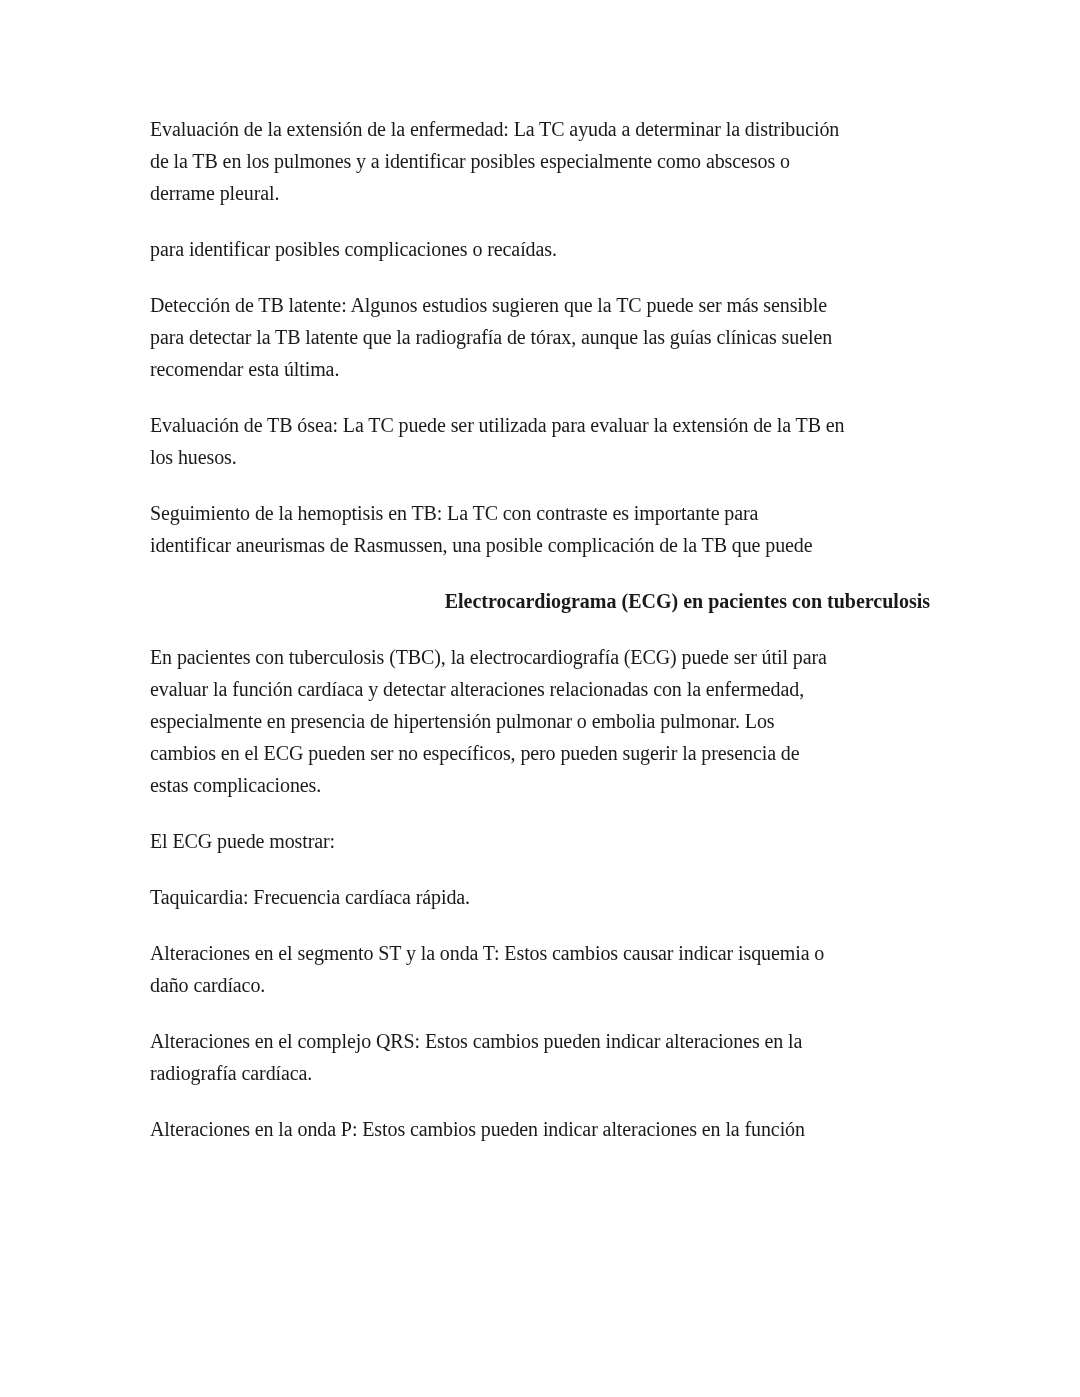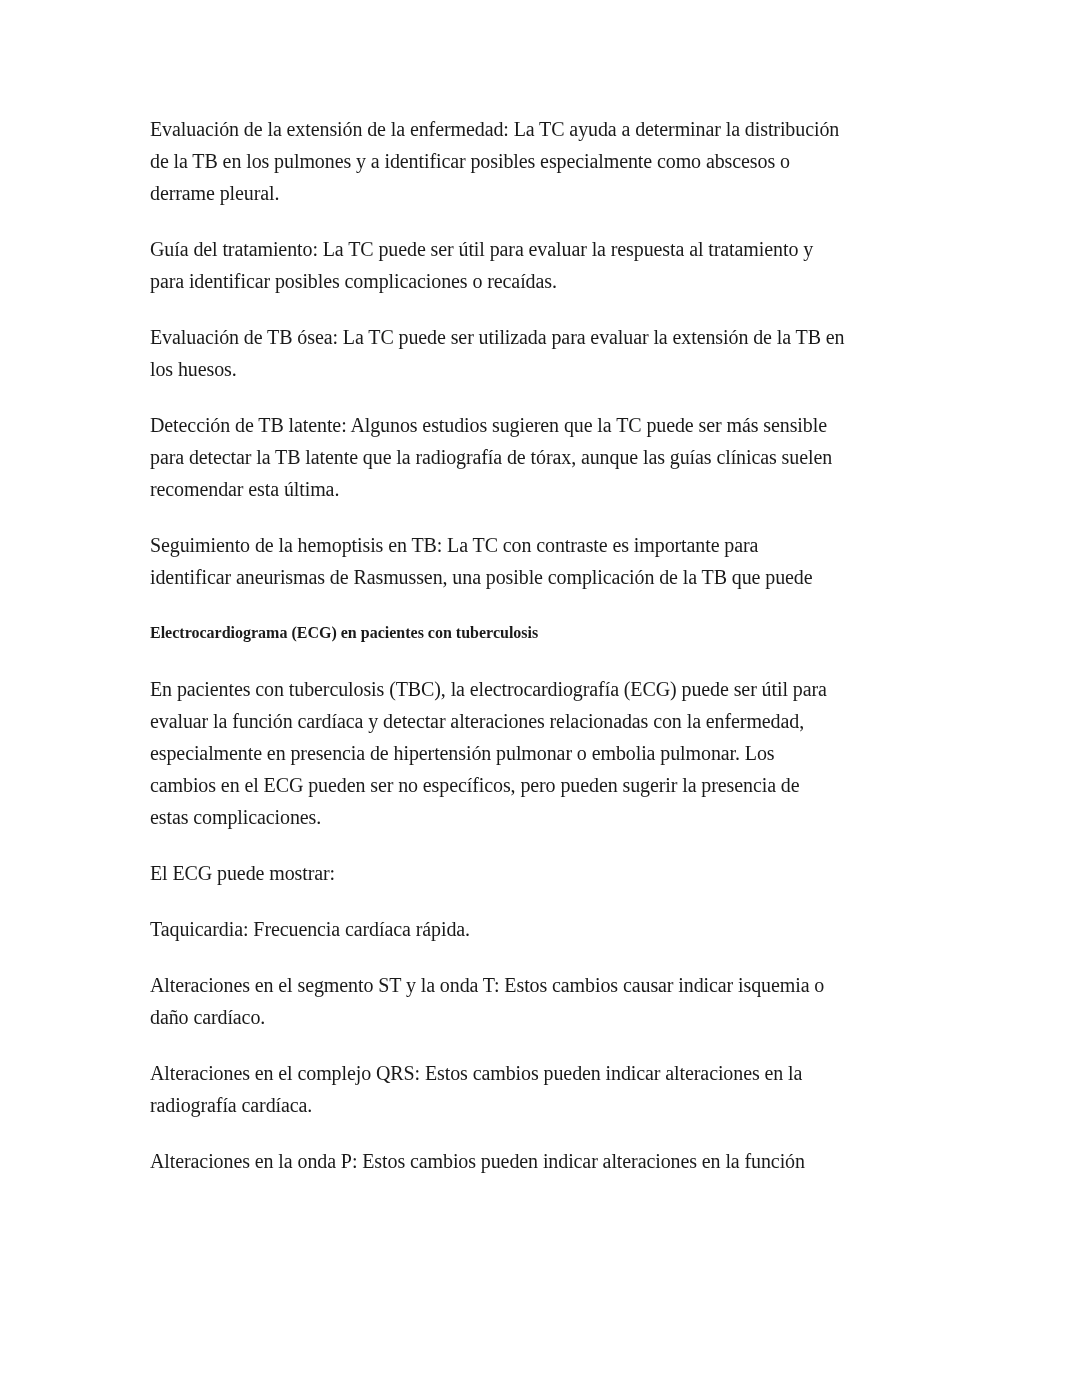--- a/index.html
+++ b/index.html
@@ -26,52 +26,51 @@
       font-size: 20px;
       line-height: 32px;
       letter-spacing: -0.1px;
     }
     .line {
       display: block;
       white-space: nowrap;
     }
     .heading {
       margin: 0 0 24px 0;
-      font-size: 16px;
+      font-size: 20px;
       line-height: 32px;
       font-weight: bold;
-      text-align: left;
+      text-align: right;
       width: 780px;
     }
   </style>
 </head>
 <body>
 
 <div class="page">
 
   <p class="para">
     <span class="line">Evaluación de la extensión de la enfermedad: La TC ayuda a determinar la distribución</span>
     <span class="line">de la TB en los pulmones y a identificar posibles especialmente como abscesos o</span>
     <span class="line">derrame pleural.</span>
   </p>
 
   <p class="para">
-    <span class="line">Guía del tratamiento: La TC puede ser útil para evaluar la respuesta al tratamiento y</span>
     <span class="line">para identificar posibles complicaciones o recaídas.</span>
-  </p>
-
-  <p class="para">
-    <span class="line">Evaluación de TB ósea: La TC puede ser utilizada para evaluar la extensión de la TB en</span>
-    <span class="line">los huesos.</span>
   </p>
 
   <p class="para">
     <span class="line">Detección de TB latente: Algunos estudios sugieren que la TC puede ser más sensible</span>
     <span class="line">para detectar la TB latente que la radiografía de tórax, aunque las guías clínicas suelen</span>
     <span class="line">recomendar esta última.</span>
+  </p>
+
+  <p class="para">
+    <span class="line">Evaluación de TB ósea: La TC puede ser utilizada para evaluar la extensión de la TB en</span>
+    <span class="line">los huesos.</span>
   </p>
 
   <p class="para">
     <span class="line">Seguimiento de la hemoptisis en TB: La TC con contraste es importante para</span>
     <span class="line">identificar aneurismas de Rasmussen, una posible complicación de la TB que puede</span>
   </p>
 
   <h2 class="heading">Electrocardiograma (ECG) en pacientes con tuberculosis</h2>
 
   <p class="para">

